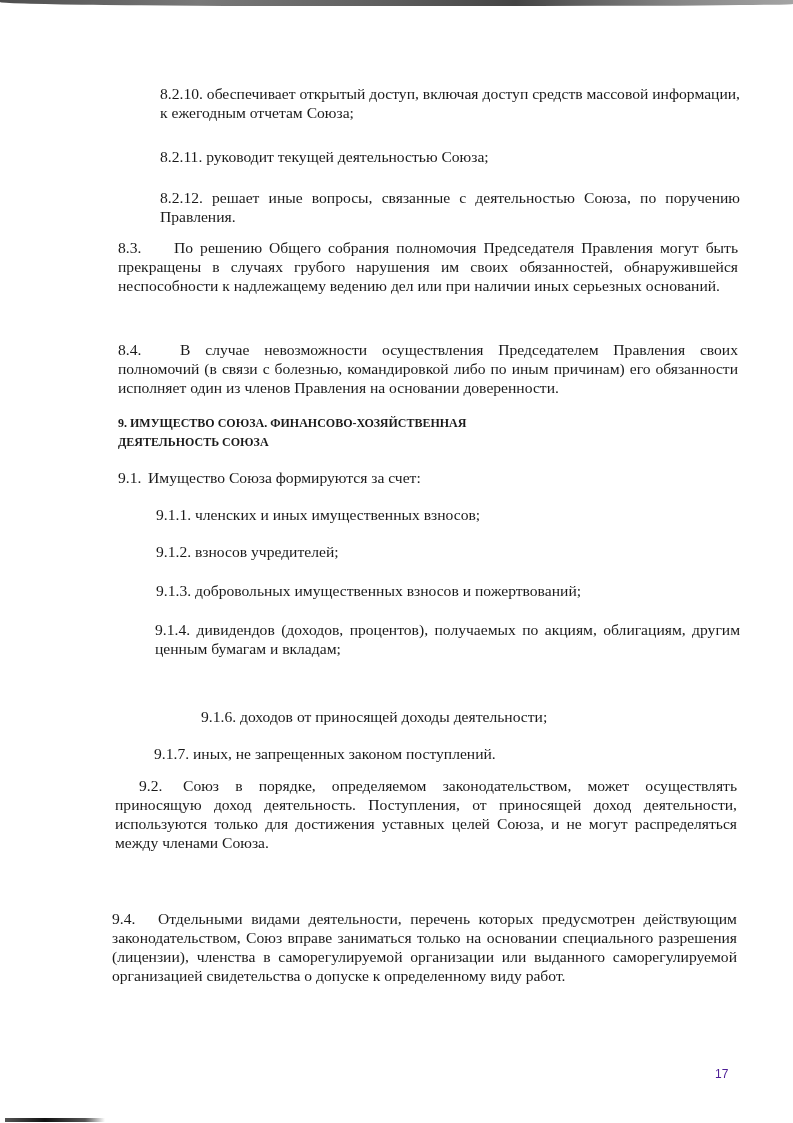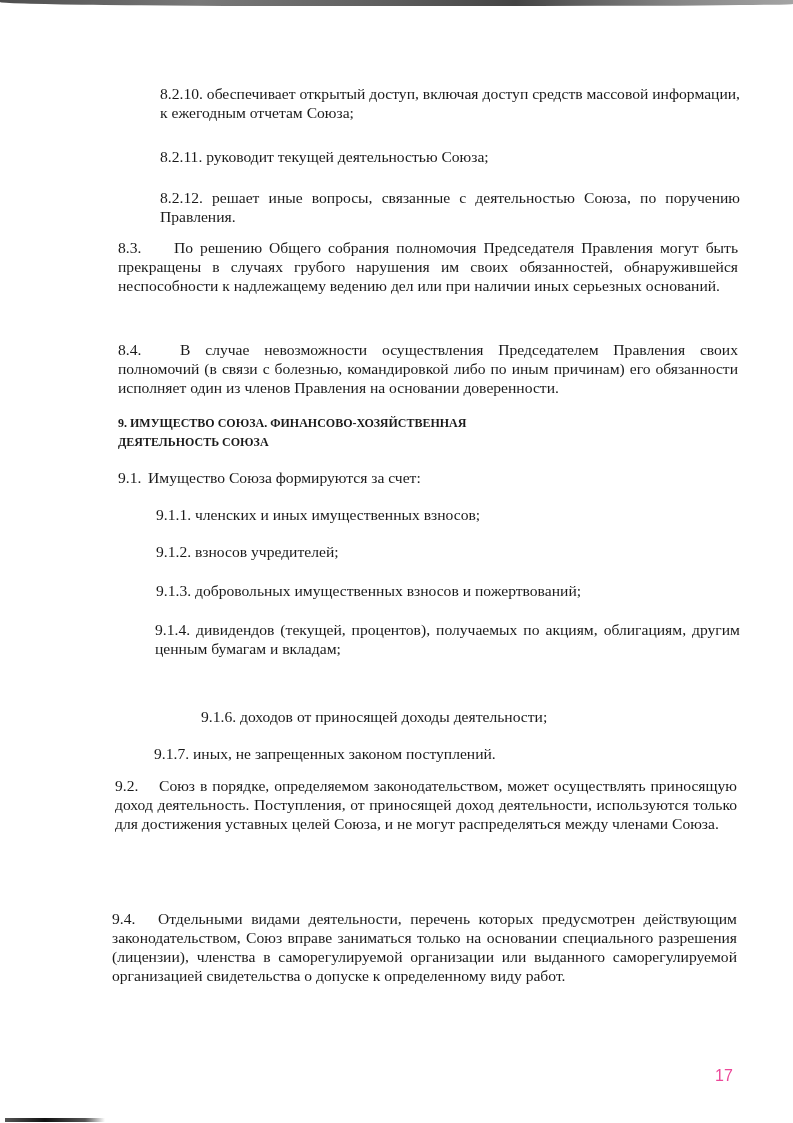--- a/index.html
+++ b/index.html
@@ -46,22 +46,22 @@
     .heading {
       position: absolute;
       font-weight: bold;
       font-size: 12px;
       line-height: 19px;
     }
     .page-number {
       position: absolute;
       left: 715px; top: 1067px;
       font-family: "Liberation Sans", "DejaVu Sans", sans-serif;
-      font-size: 16px;
-      color: #ec4899;
+      font-size: 12px;
+      color: #4c1d95;
     }
   </style>
 </head>
 <body>
 
 <div class="scan-top"></div>
 
 <div class="page">
 
   <div class="p" style="left:160px; top:84px; width:580px;">
@@ -103,33 +103,33 @@
   <div class="p" style="left:156px; top:542px; width:582px;">
     <span class="num">9.1.2.</span>
     <span>взносов учредителей;</span>
   </div>
   <div class="p" style="left:156px; top:581px; width:582px;">
     <span class="num">9.1.3.</span>
     <span>добровольных имущественных взносов и пожертвований;</span>
   </div>
   <div class="p" style="left:155px; top:620px; width:585px;">
     <span class="num">9.1.4.</span>
-    <span>дивидендов (текущей, процентов), получаемых по акциям, облигациям, другим ценным бумагам и вкладам;</span>
+    <span>дивидендов (доходов, процентов), получаемых по акциям, облигациям, другим ценным бумагам и вкладам;</span>
   </div>
   <div class="p" style="left:155px; top:707px; width:585px;margin-left:46px;">
     <span class="num">9.1.6.</span>
     <span>доходов от приносящей доходы деятельности;</span>
   </div>
   <div class="p" style="left:154px; top:744px; width:585px;">
     <span class="num">9.1.7.</span>
     <span>иных, не запрещенных законом поступлений.</span>
   </div>
 
   <div class="p" style="left:115px; top:776px; width:622px;">
-    <span class="num" style="width:44px;">9.2.</span><span>Союз в порядке, определяемом законодательством, может осуществлять приносящую доход деятельность. Поступления, от приносящей доход деятельности, используются только для достижения уставных целей Союза, и не могут распределяться между членами Союза.</span>
+    <span class="num" style="width:44px;margin-left:24px;">9.2.</span><span>Союз в порядке, определяемом законодательством, может осуществлять приносящую доход деятельность. Поступления, от приносящей доход деятельности, используются только для достижения уставных целей Союза, и не могут распределяться между членами Союза.</span>
   </div>
 
 
   <div class="p" style="left:112px; top:909px; width:625px;">
     <span class="num" style="width:46px;">9.4.</span><span>Отдельными видами деятельности, перечень которых предусмотрен действующим законодательством, Союз вправе заниматься только на основании специального разрешения (лицензии), членства в саморегулируемой организации или выданного саморегулируемой организацией свидетельства о допуске к определенному виду работ.</span>
   </div>
 
   <div class="page-number">17</div>
 </div>
 

